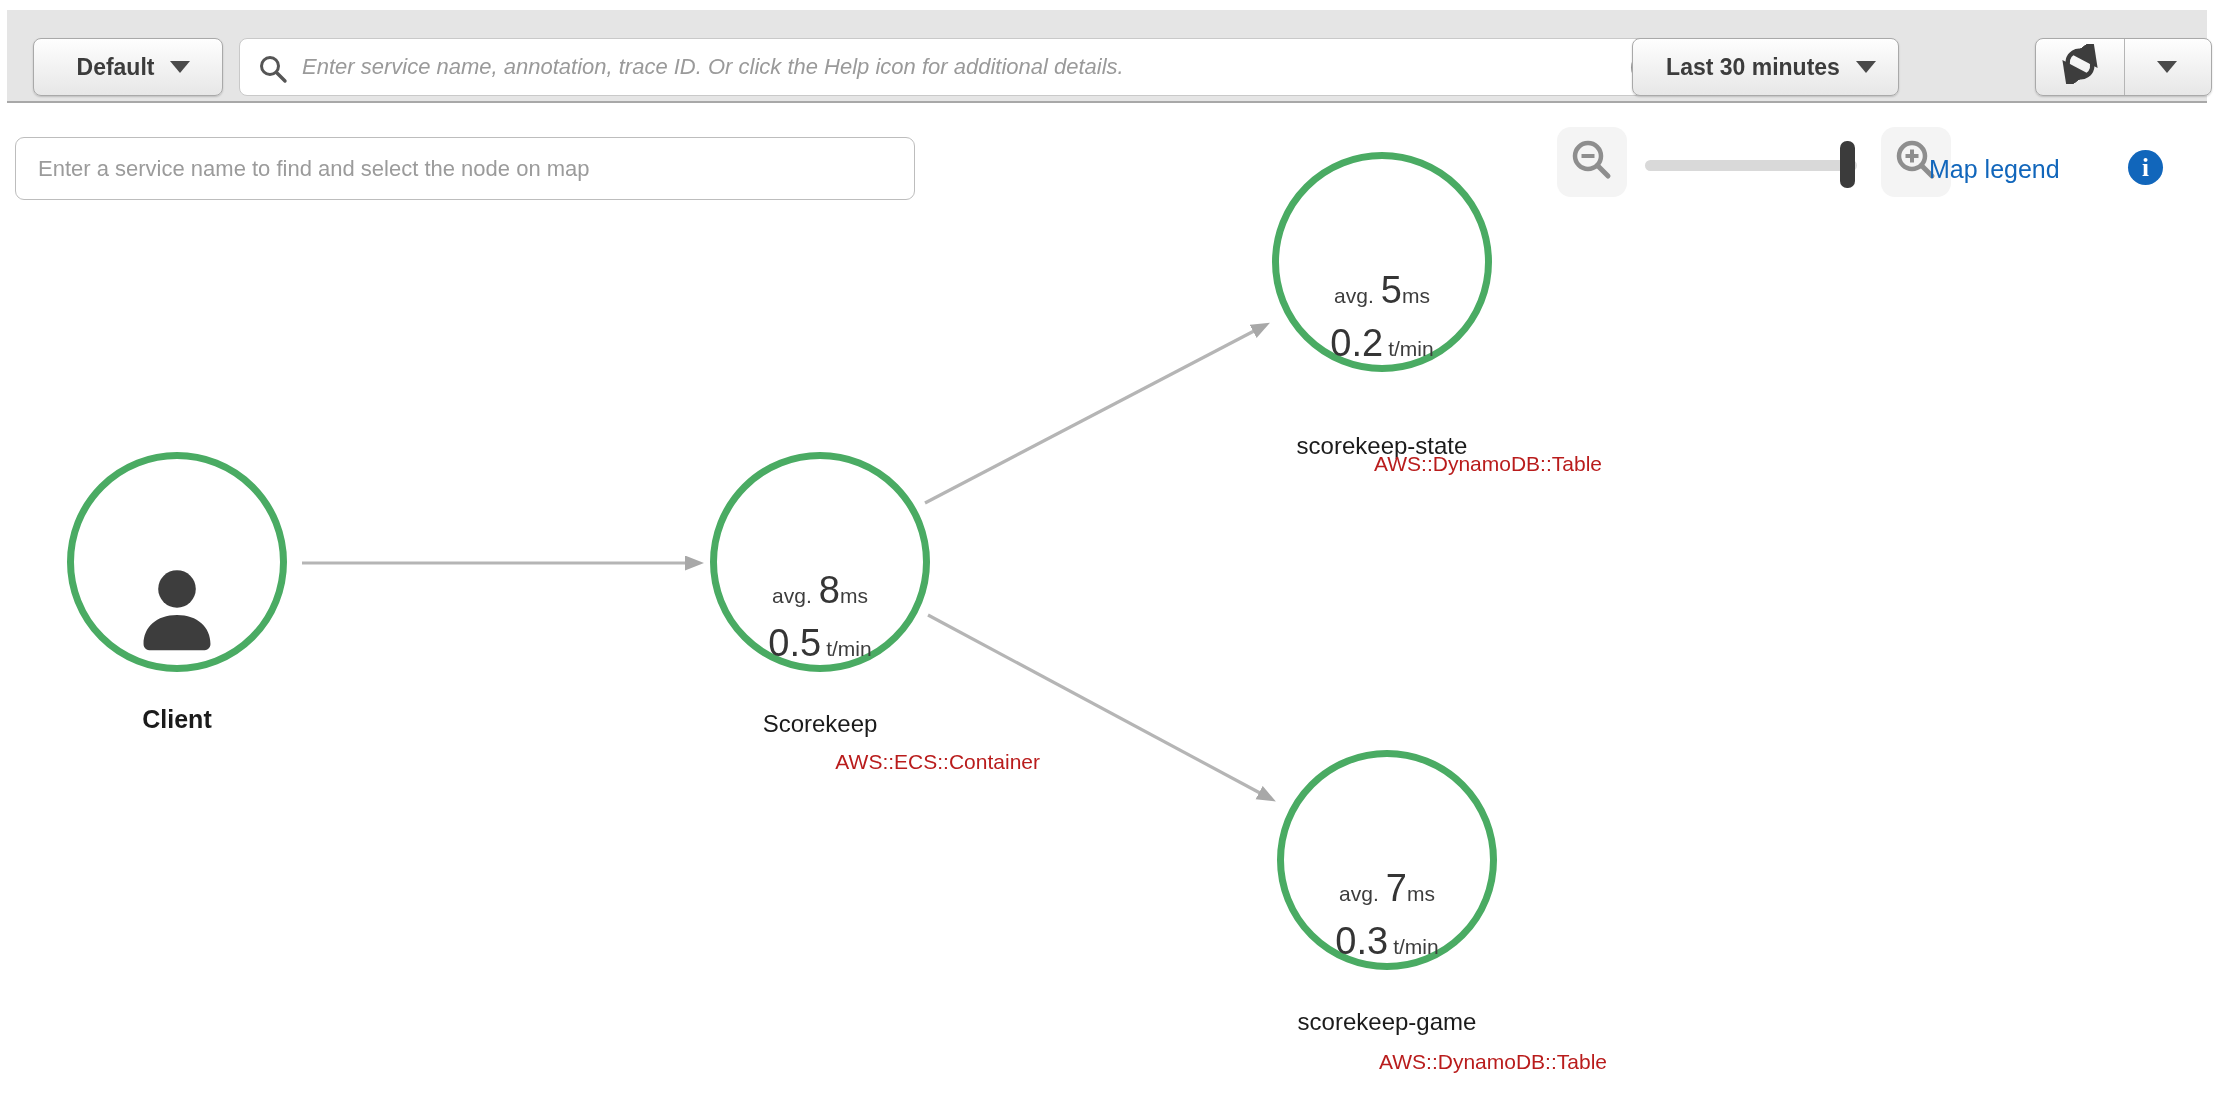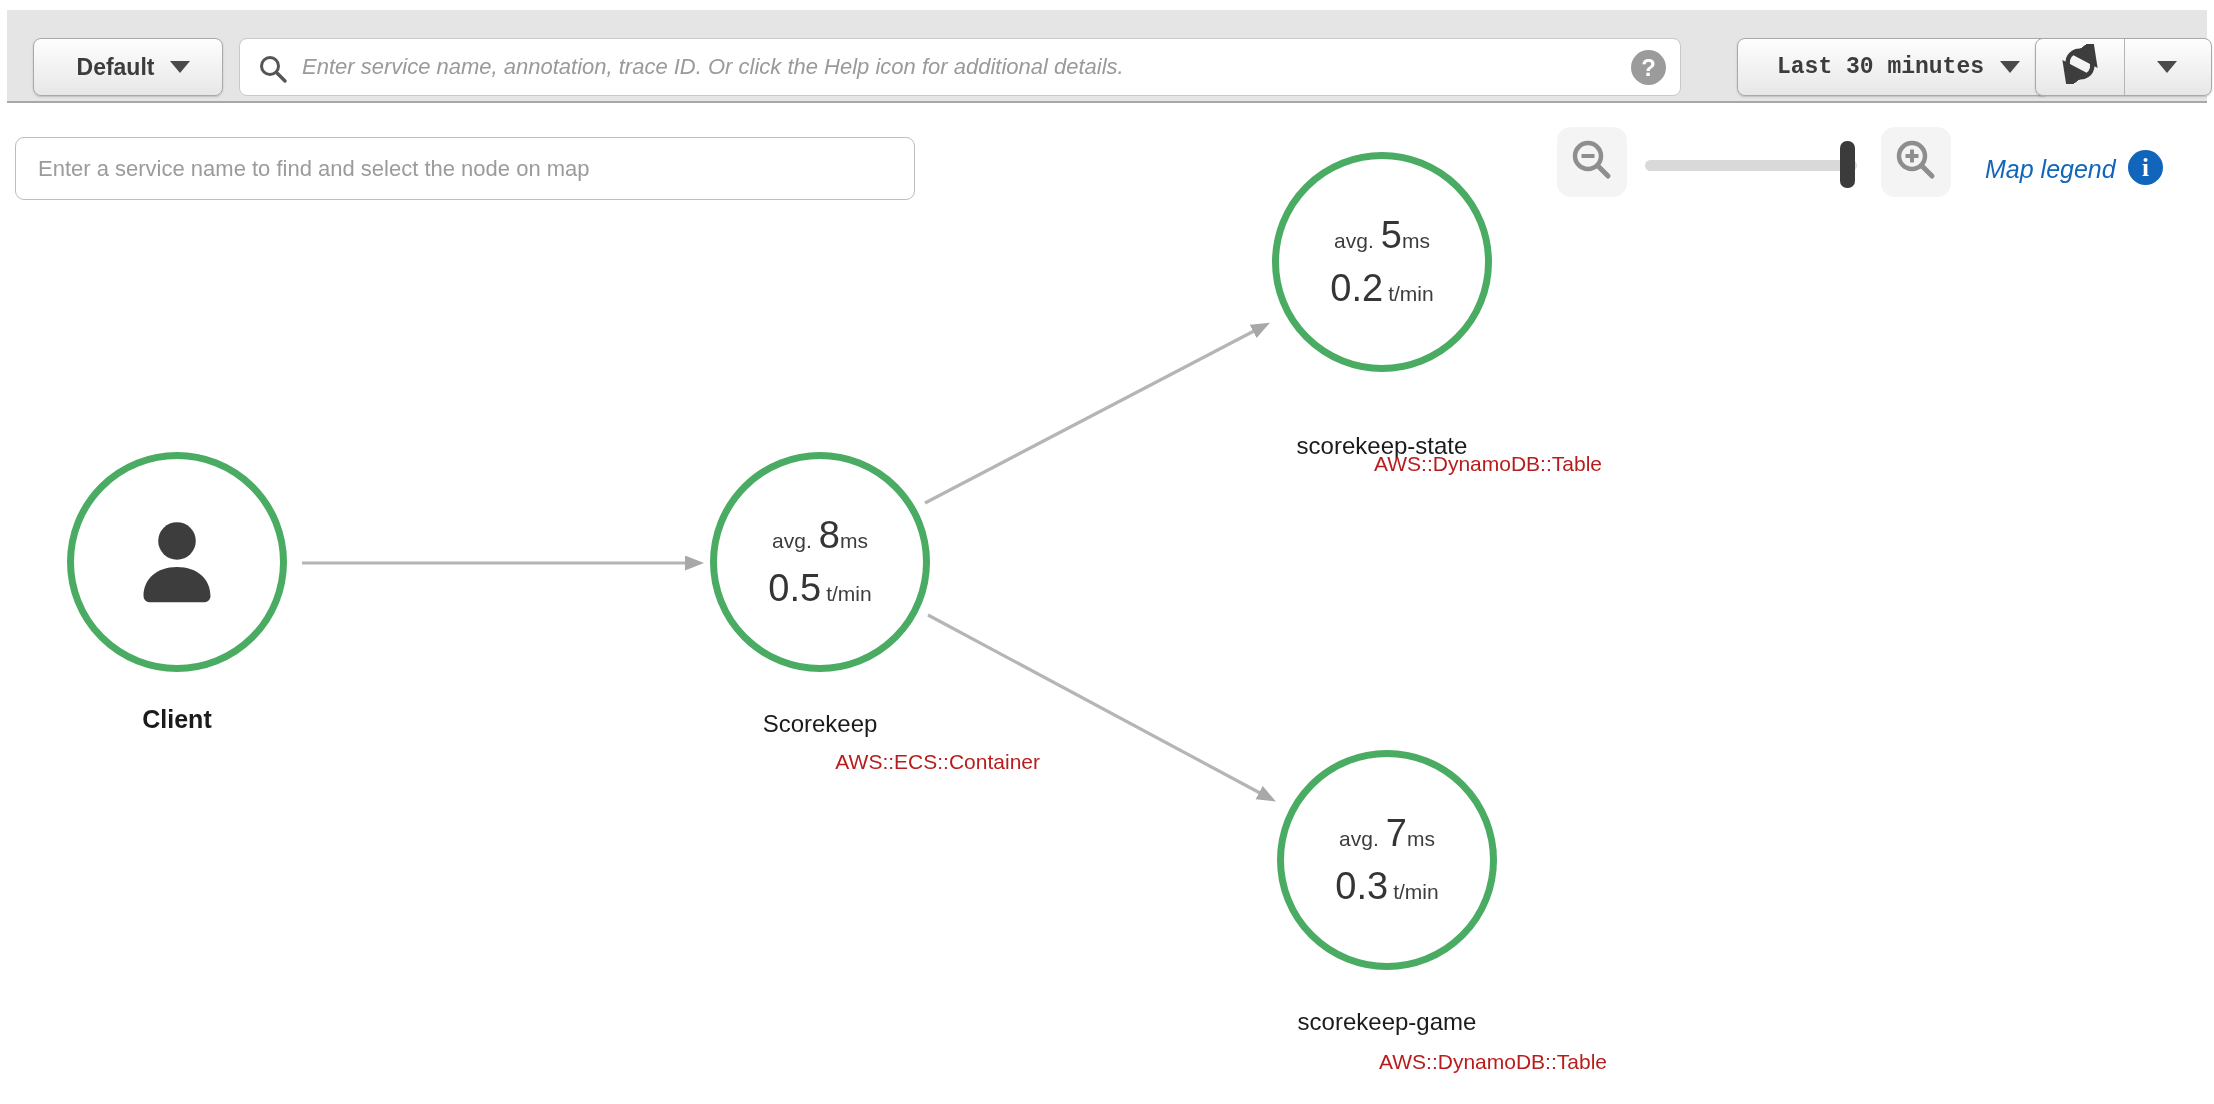--- a/index.html
+++ b/index.html
@@ -10,21 +10,21 @@
   .topbar { position:absolute; left:7px; top:10px; width:2200px; height:93px;
     background:#e5e5e5; border-bottom:2px solid #a8a8a8; }
 
   .tb-btn { position:absolute; top:28px; height:58px;
     background:linear-gradient(#fefefe,#e7e7e7);
     border:1px solid #a9a9a9; border-radius:8px;
     box-shadow:0 1px 2px rgba(0,0,0,.18);
     display:flex; align-items:center; justify-content:center; gap:16px;
     font-weight:bold; font-size:23px; color:#3c3c3c; cursor:pointer;padding-left:11px; }
   .btn-default { left:26px; width:190px; }
-  .btn-time { left:1730px; width:312px;font-family:Liberation Mono, monospace; }
+  .btn-time { left:1625px; width:267px; }
   .btn-split { left:2028px; width:177px; padding:0; gap:0; }
   .split-half { width:50%; height:100%; display:flex; align-items:center; justify-content:center; }
   .split-divider { position:absolute; left:50%; top:0; width:1px; height:100%; background:#b5b5b5; }
 
   .caret { width:0; height:0; border-left:10px solid transparent;
     border-right:10px solid transparent; border-top:12px solid #4a4a4a; }
 
   .tb-search { position:absolute; left:232px; top:28px; width:1442px; height:58px;
     background:#fff; border:1px solid #c9c9c9; border-radius:8px; }
   .tb-search input { position:absolute; left:62px; top:0; width:1310px; height:100%;
@@ -46,33 +46,33 @@
     border:none; border-radius:14px; display:flex; align-items:center; justify-content:center;
     cursor:pointer; }
   .zoom-out { left:1557px; }
   .zoom-in { left:1881px; }
 
   .slider-track { position:absolute; left:1645px; top:160px; width:212px; height:11px;
     background:#d9d9d9; border-radius:6px; cursor:pointer; }
   .slider-handle { position:absolute; left:1840px; top:141px; width:15px; height:47px;
     background:#3b3b3b; border-radius:7px; cursor:grab; }
 
-  .legend-link { position:absolute; left:1985px; top:152px; font-size:25px; color:#1166bb;
-    text-decoration:none; line-height:34px; cursor:pointer;font-style:italic; }
+  .legend-link { position:absolute; left:1929px; top:152px; font-size:25px; color:#1166bb;
+    text-decoration:none; line-height:34px; cursor:pointer; }
   .info-badge { position:absolute; left:2128px; top:150px; width:35px; height:35px;
     border-radius:50%; background:#1166bb; color:#fff;
     font-family:"Liberation Serif", serif; font-weight:bold; font-size:25px;
     display:flex; align-items:center; justify-content:center; cursor:pointer; }
 
   
   .edges { position:absolute; left:0; top:0; width:2214px; height:1104px; }
 
   .node-circle { position:absolute; width:220px; height:220px; border-radius:50%;
     border:7px solid #4aab63; background:#fff; display:flex; flex-direction:column;
-    align-items:center; justify-content:center; gap:10px; cursor:pointer; }
+    align-items:center; justify-content:flex-end; gap:10px; cursor:pointer; }
   .c-client { left:67px;  top:452px; }
   .c-scorekeep { left:710px; top:452px; }
   .c-state { left:1272px; top:152px; }
   .c-game { left:1277px; top:750px; }
 
   .metric-line { display:flex; align-items:baseline; }
   .m-small { font-size:21px; color:#3d3d3d; }
   .m-big { font-size:38px; color:#353535; }
   .m-gap { margin-right:7px; }
   .m-unit-gap { margin-left:5px; }

